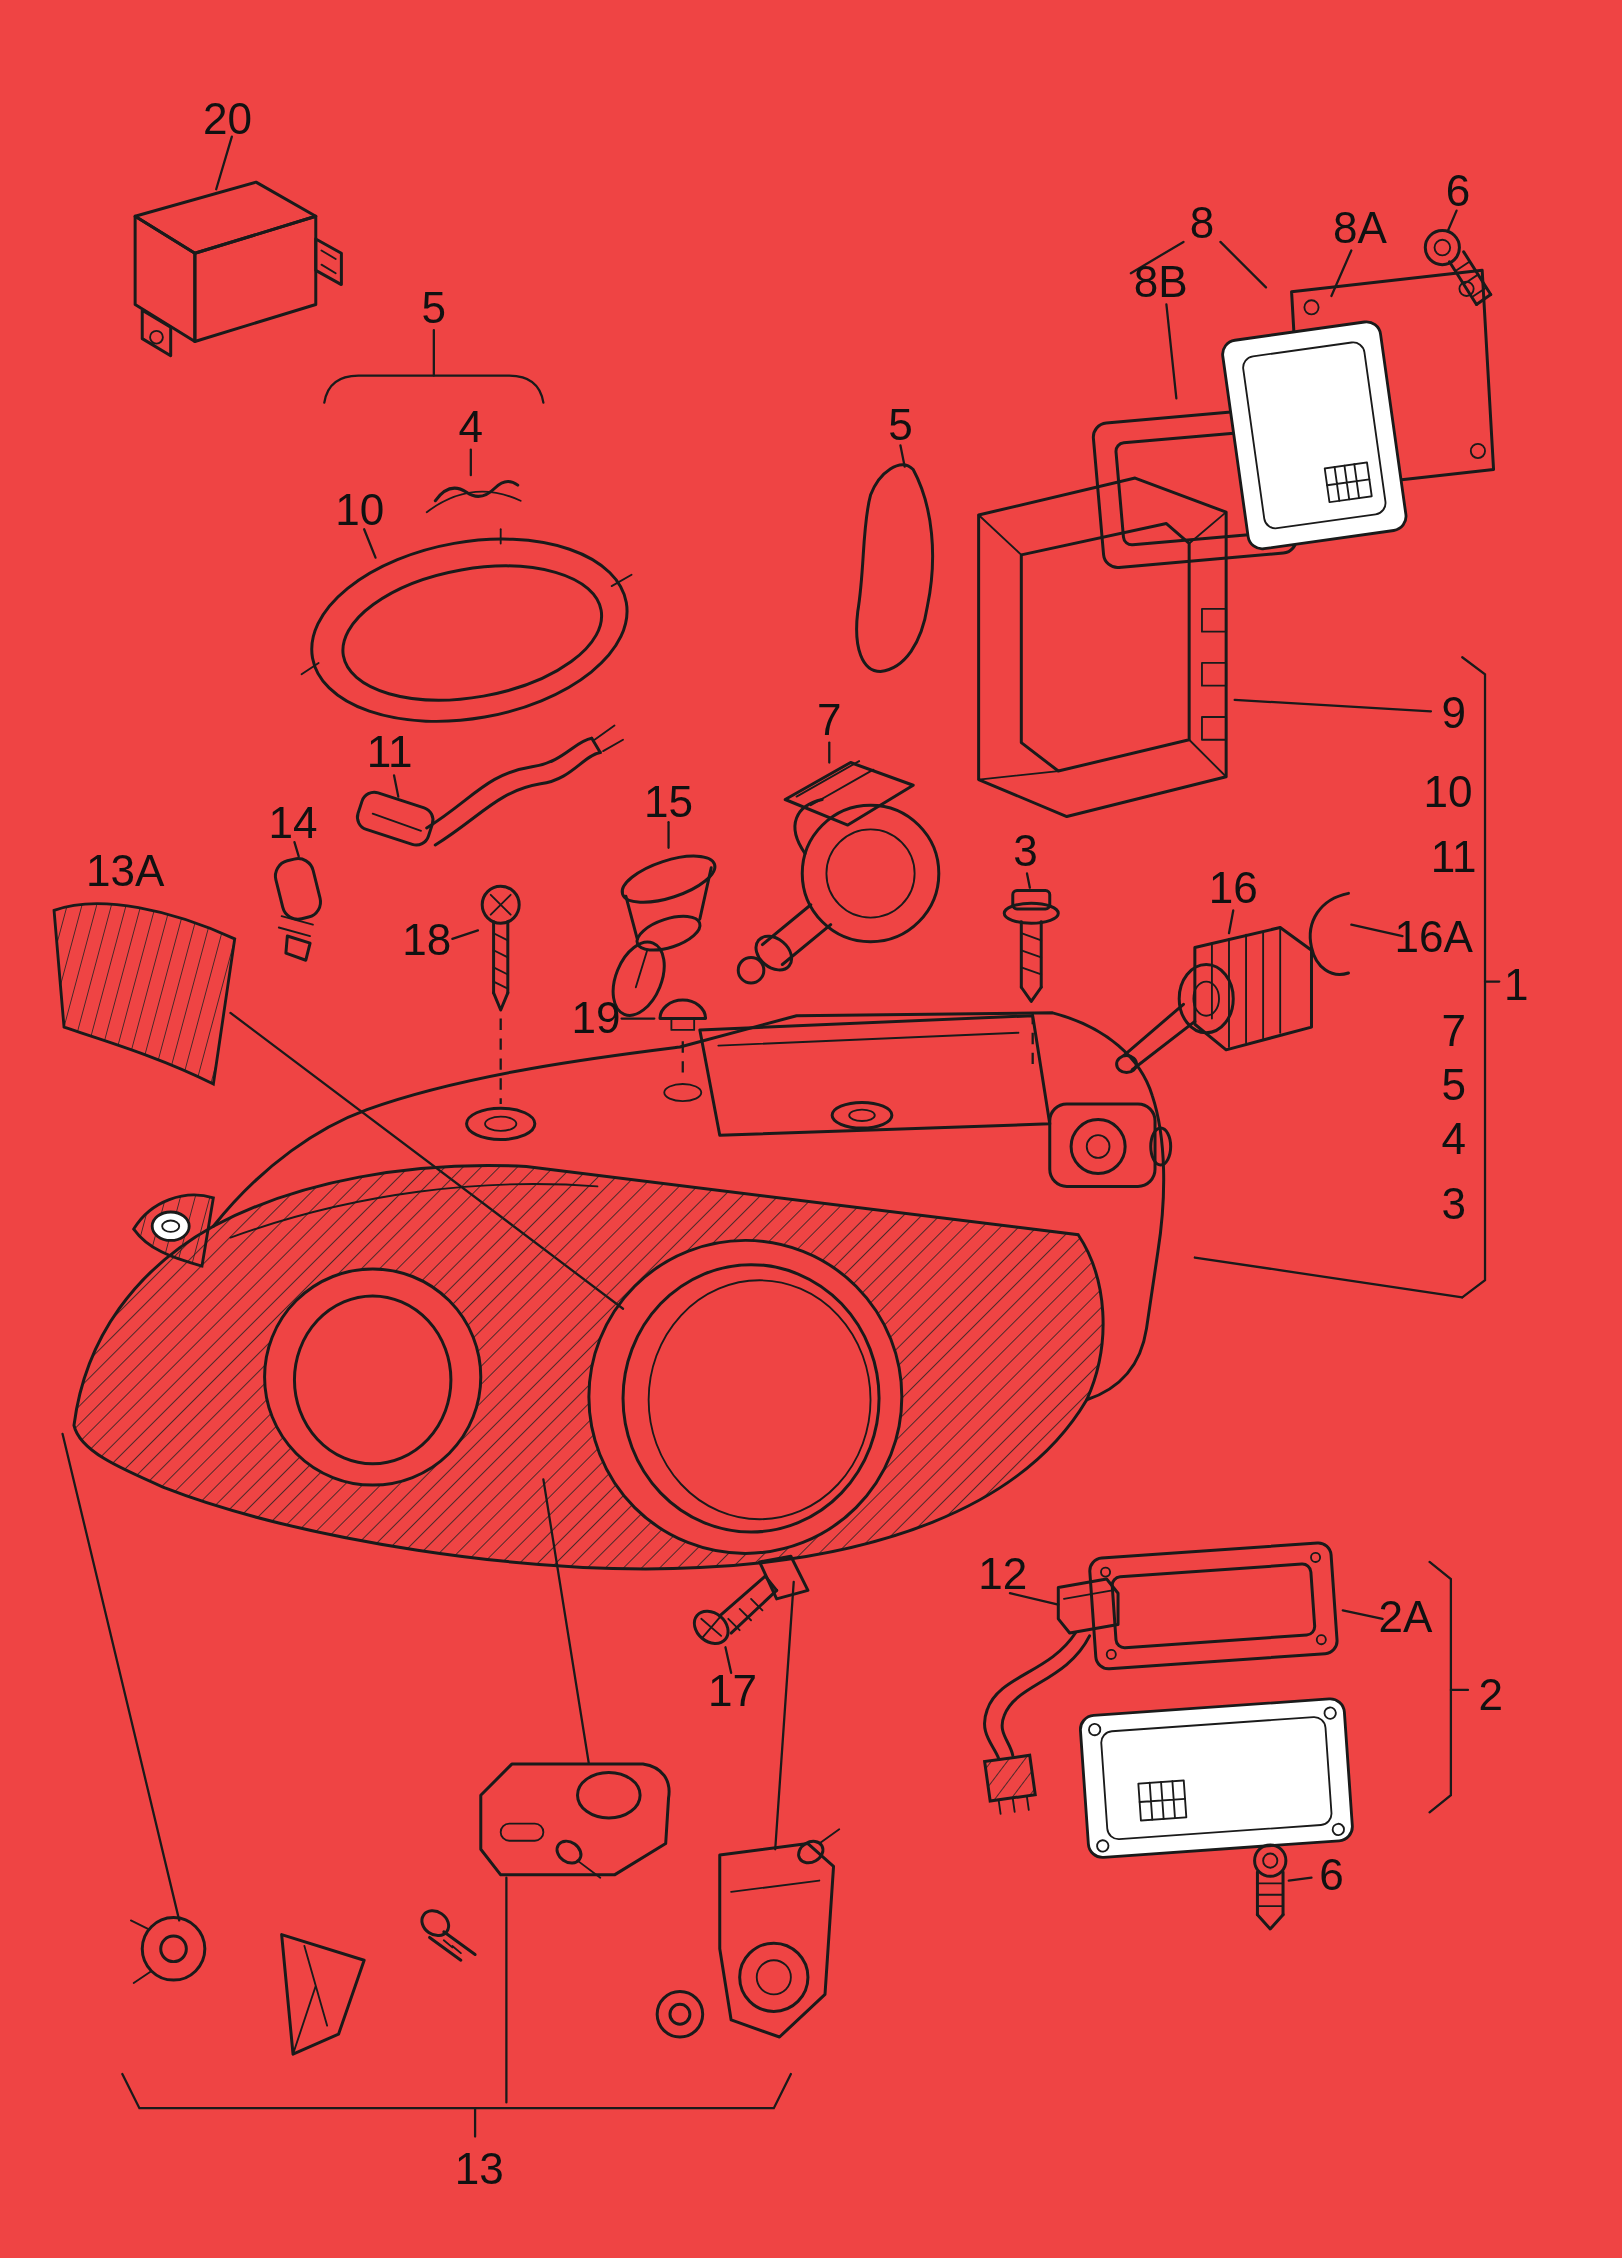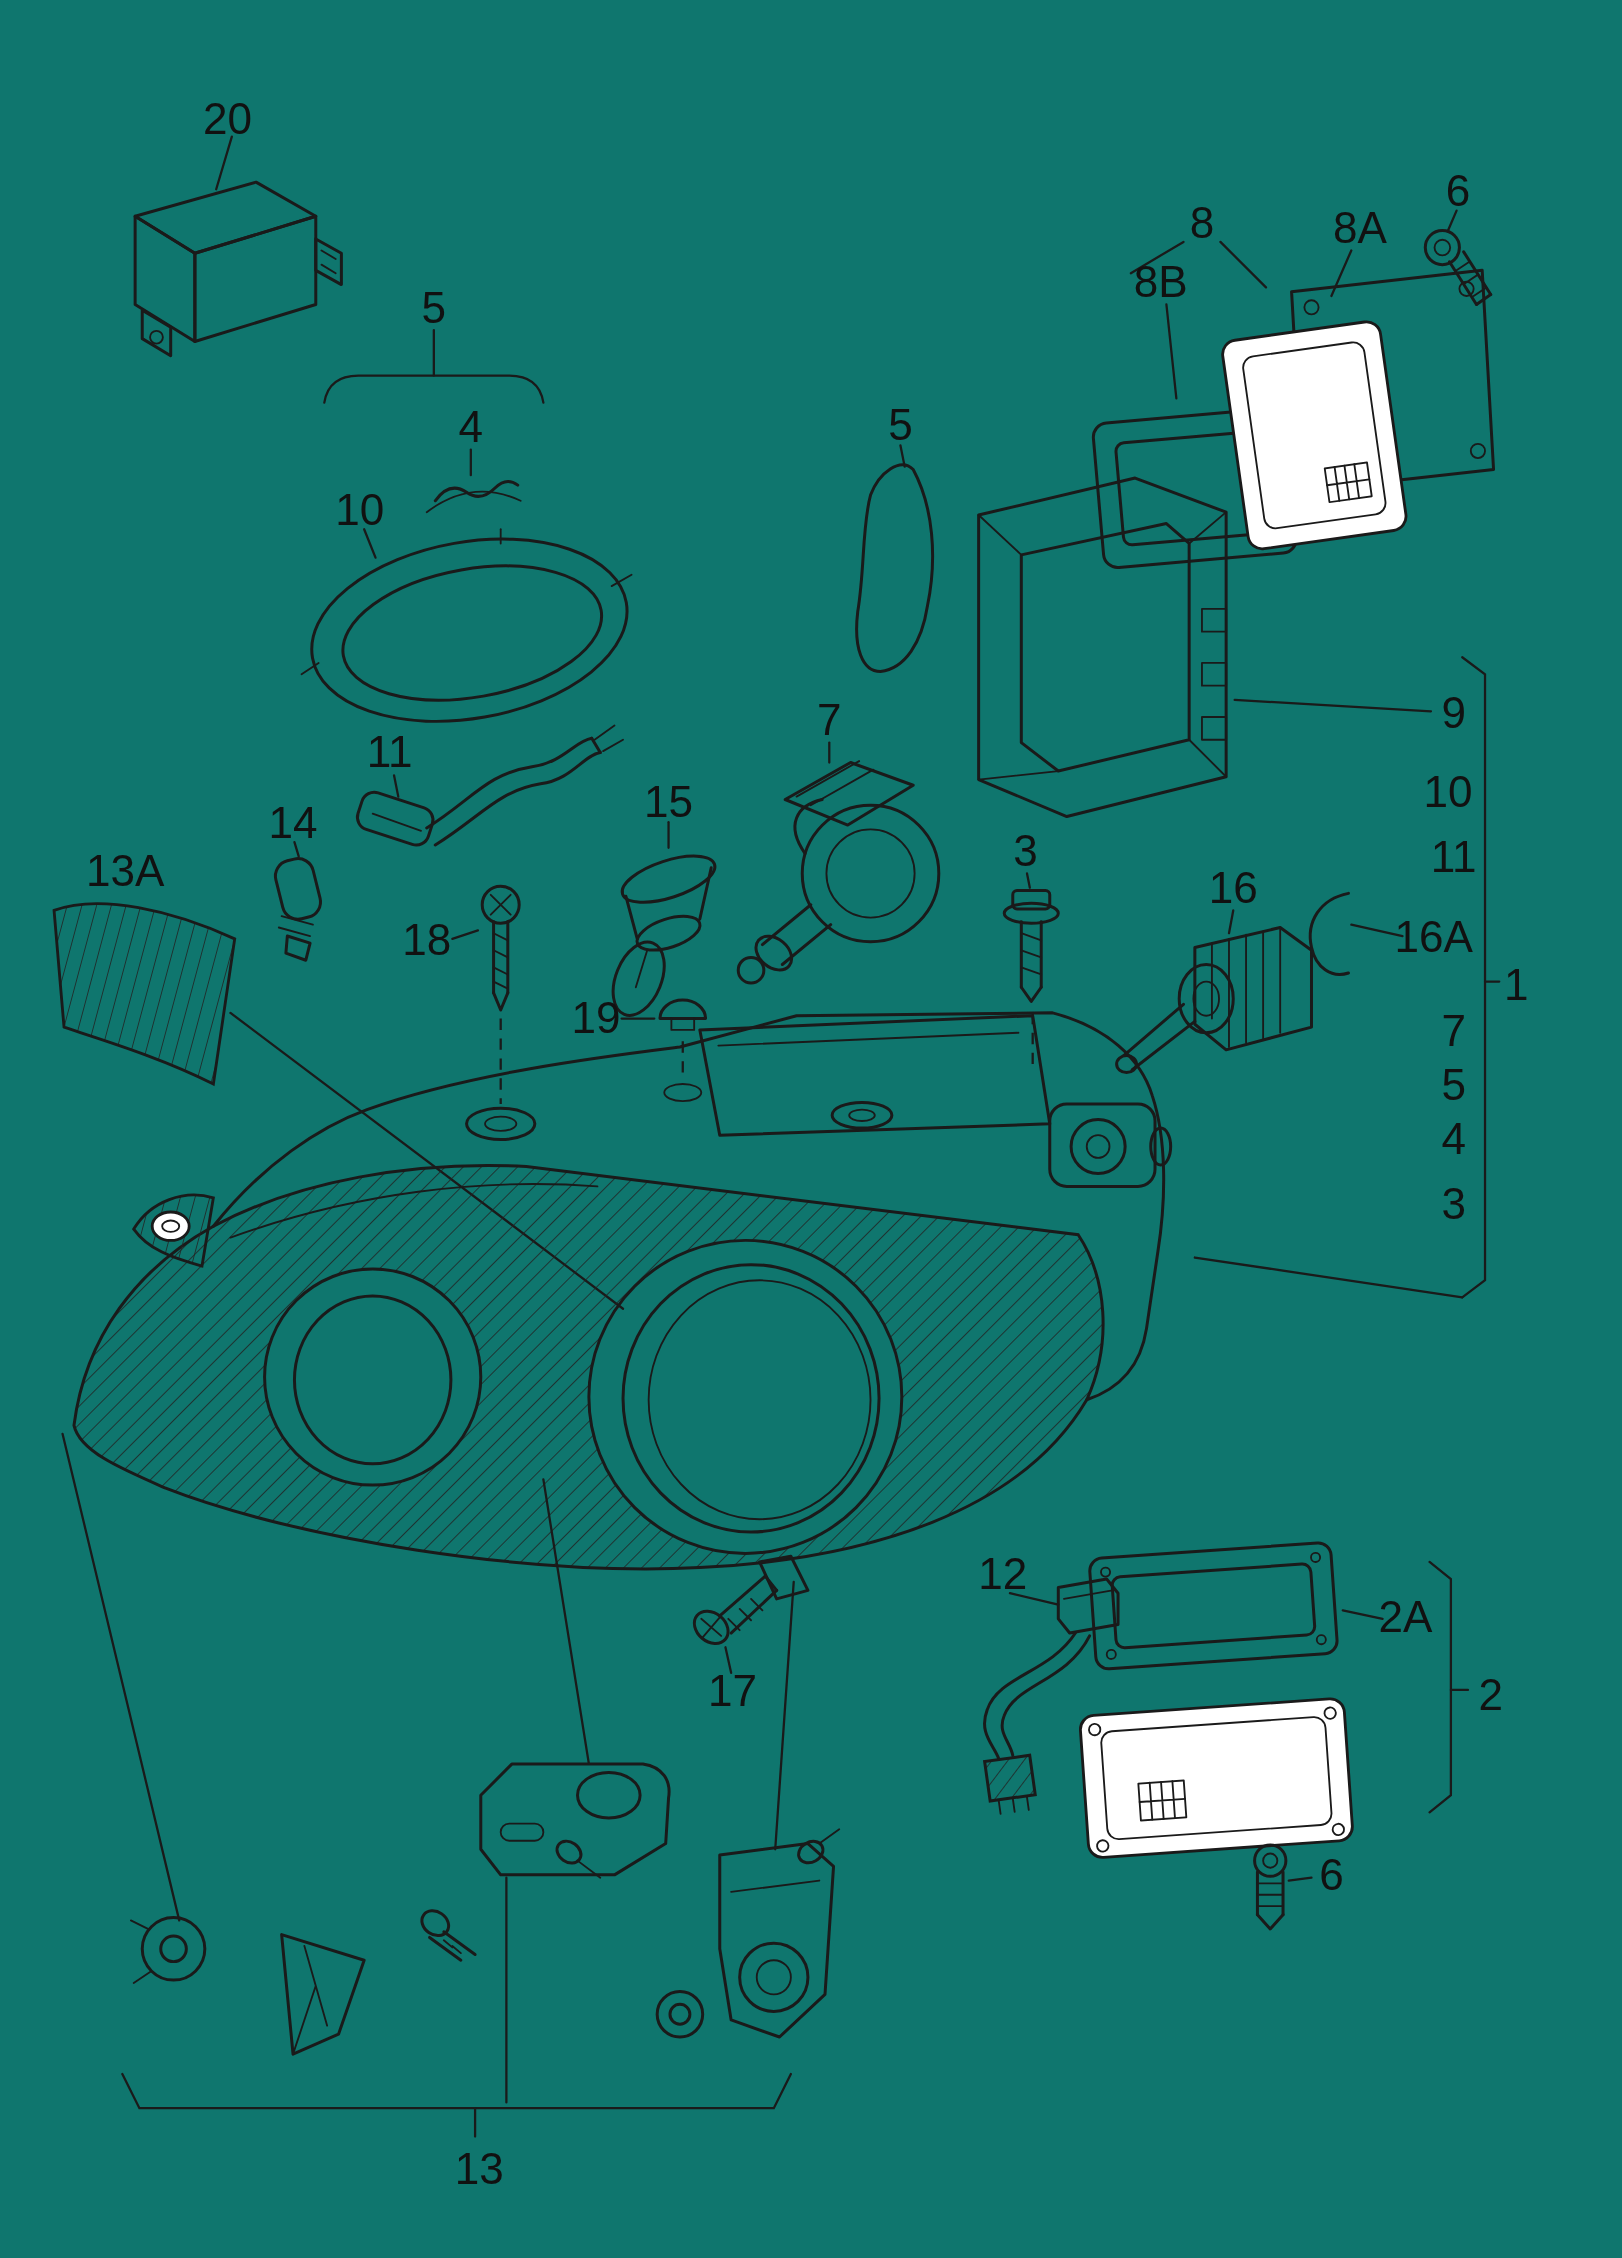--- a/index.html
+++ b/index.html
@@ -1,17 +1,17 @@
 <!DOCTYPE html>
 <html style="font-size:14.6px"><head>
 <meta charset="utf-8">
 <style>
   html,body{margin:0;padding:0;background:#9a9a9a;}
   .page{
-    width:1623px;height:2259px;background:#0f766e;margin:0 auto;position:relative;
+    width:1623px;height:2259px;background:#ef4444;margin:0 auto;position:relative;
     font-family:"Liberation Sans", sans-serif;
   }
   svg{display:block;width:100%;height:100%;}
   .callout{
     font-family:"Liberation Sans", sans-serif;
     font-size:31px;fill:#111;
   }
   .s2{stroke:#1a1a1a;stroke-width:2.1;fill:none;stroke-linejoin:round;stroke-linecap:round;}
   .s1{stroke:#1a1a1a;stroke-width:1.3;fill:none;stroke-linejoin:round;stroke-linecap:round;}
   .lead{stroke:#1a1a1a;stroke-width:1.6;fill:none;stroke-linecap:round;}

